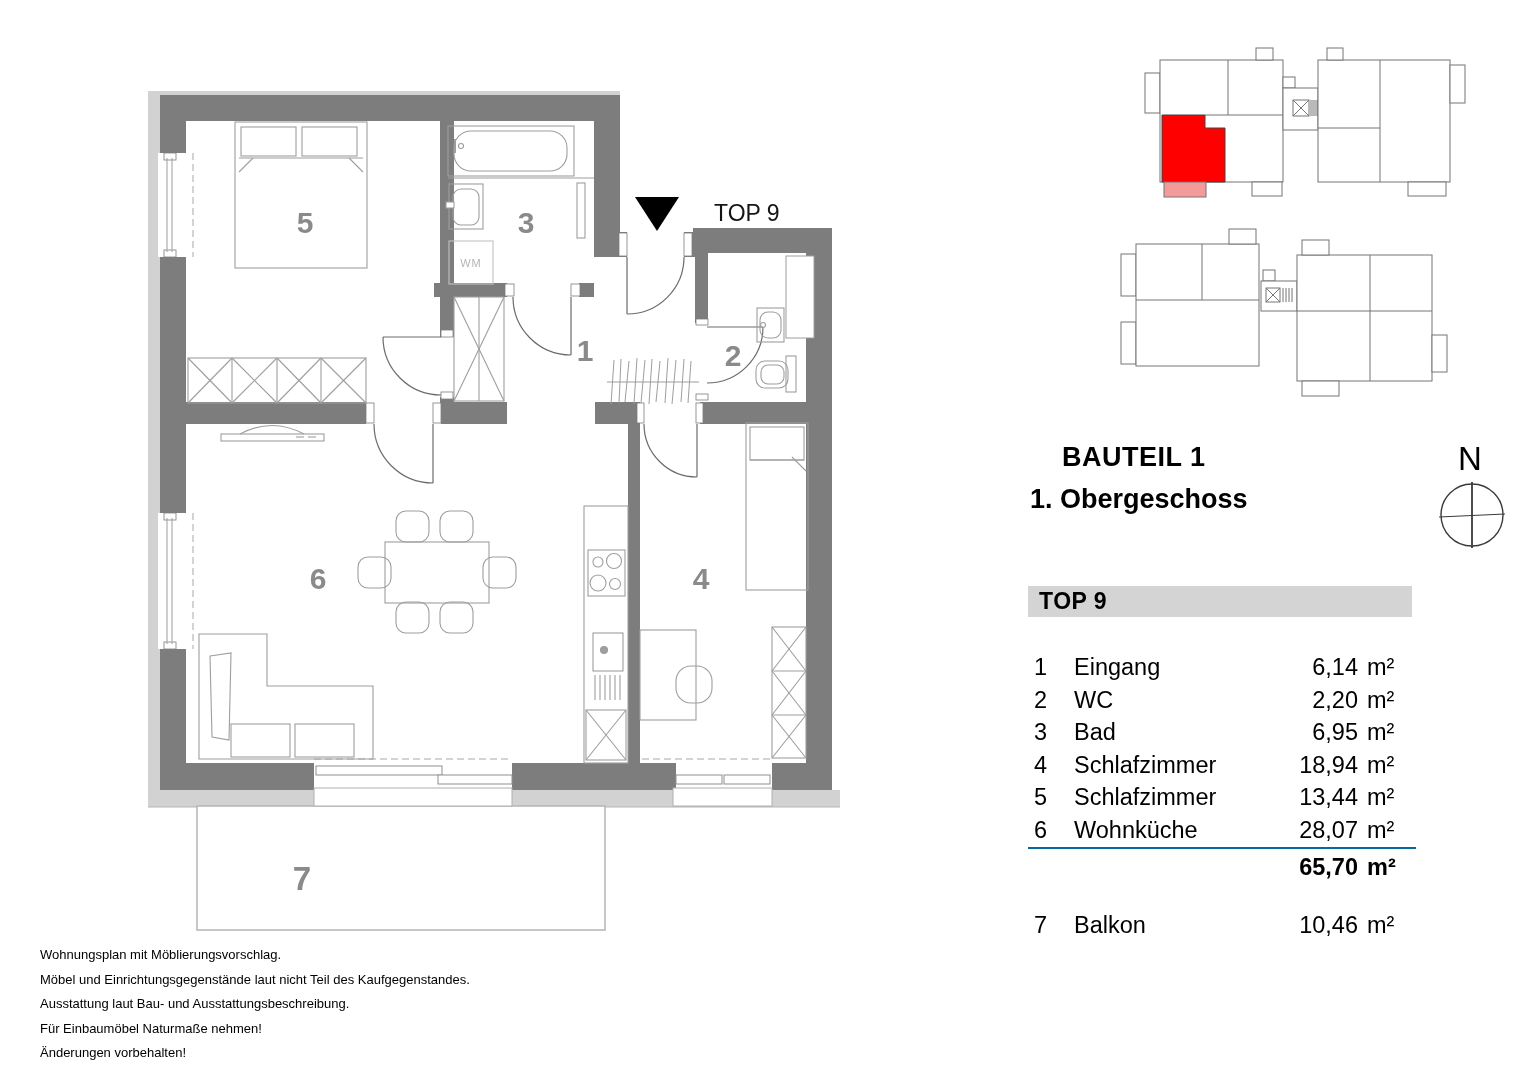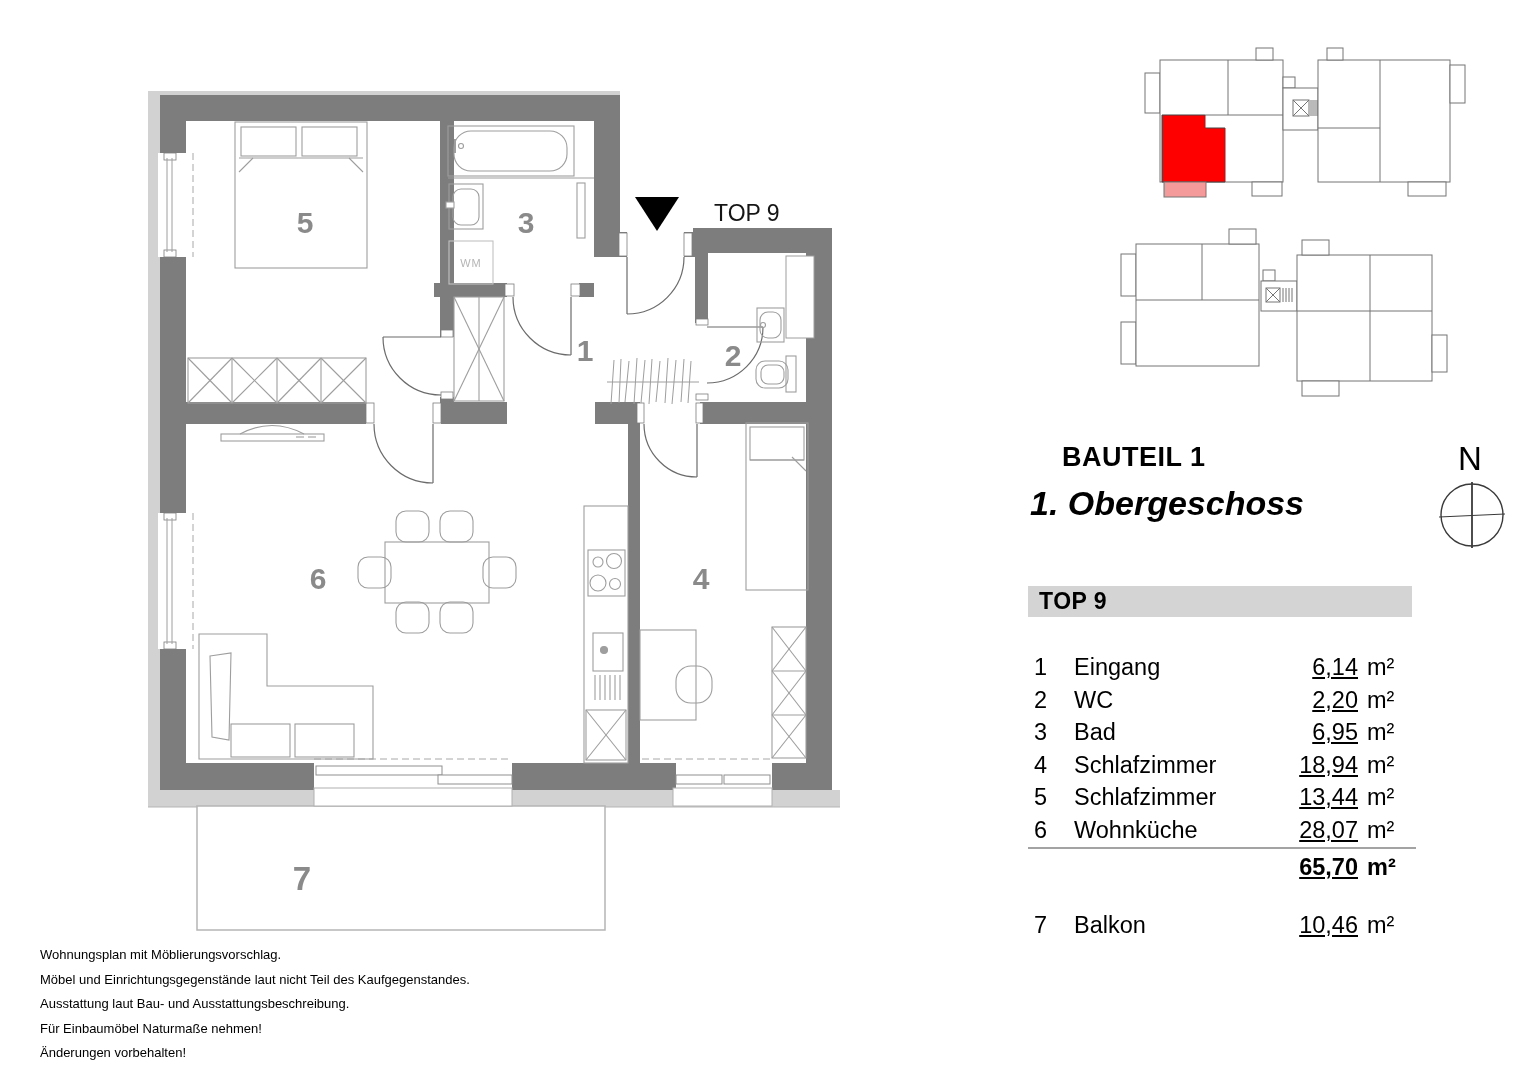--- a/index.html
+++ b/index.html
@@ -3,29 +3,29 @@
 <meta charset="utf-8">
 <style>
   html,body{margin:0;padding:0;}
   body{
     width:1527px;height:1080px;position:relative;background:#ffffff;
     font-family:"Liberation Sans",sans-serif;color:#000;overflow:hidden;
   }
   .abs{position:absolute;}
   #plan-svg{position:absolute;left:0;top:0;}
   #building-title{left:1030px;top:442px;font-size:27px;font-weight:700;letter-spacing:0.5px;margin-left:32px;}
-  #floor-title{left:1030px;top:484px;font-size:34px;font-weight:700;font-style:italic;}
+  #floor-title{left:1030px;top:484px;font-size:27px;font-weight:700;}
   #unit-bar{left:1028px;top:586px;width:384px;height:31px;background:#d4d4d4;}
   #unit-bar .bar-label{display:block;font-size:23px;font-weight:700;line-height:31px;padding-left:11px;letter-spacing:0.5px;}
   #area-table{left:1028px;top:651px;width:388px;font-size:23.5px;}
   .trow{display:grid;grid-template-columns:46px 214px 70px 56px;line-height:32.6px;height:32.6px;}
   .trow .c-num{padding-left:6px;}
-  .trow .c-area{text-align:right;text-decoration:underline;}
+  .trow .c-area{text-align:right;}
   .trow .c-unit{padding-left:9px;}
-  .total-row{border-top:2px solid #a3a3a3;font-weight:700;height:37px;line-height:37px;margin-top:0;}
+  .total-row{border-top:2px solid #0369a1;font-weight:700;height:37px;line-height:37px;margin-top:0;}
   .t-spacer{height:23px;}
   #footnotes{left:40px;top:943px;font-size:13px;line-height:24.6px;}
   .room-num{font-size:30px;font-weight:700;fill:#8a8a8a;}
   .plan-label{font-size:23px;fill:#151515;}
   .wm-label{font-size:11px;fill:#b5b5b5;letter-spacing:1px;}
   .furnl{stroke:#9e9e9e;stroke-width:1.1;fill:none;}
   .door{stroke:#6b6b6b;stroke-width:1.2;fill:none;}
   .jamb{fill:#ffffff;stroke:#7d7d7d;stroke-width:0.8;}
   .dash{stroke:#a8a8a8;stroke-width:1;fill:none;stroke-dasharray:7 4;}
   .key{stroke:#757575;stroke-width:1;fill:#ffffff;}

